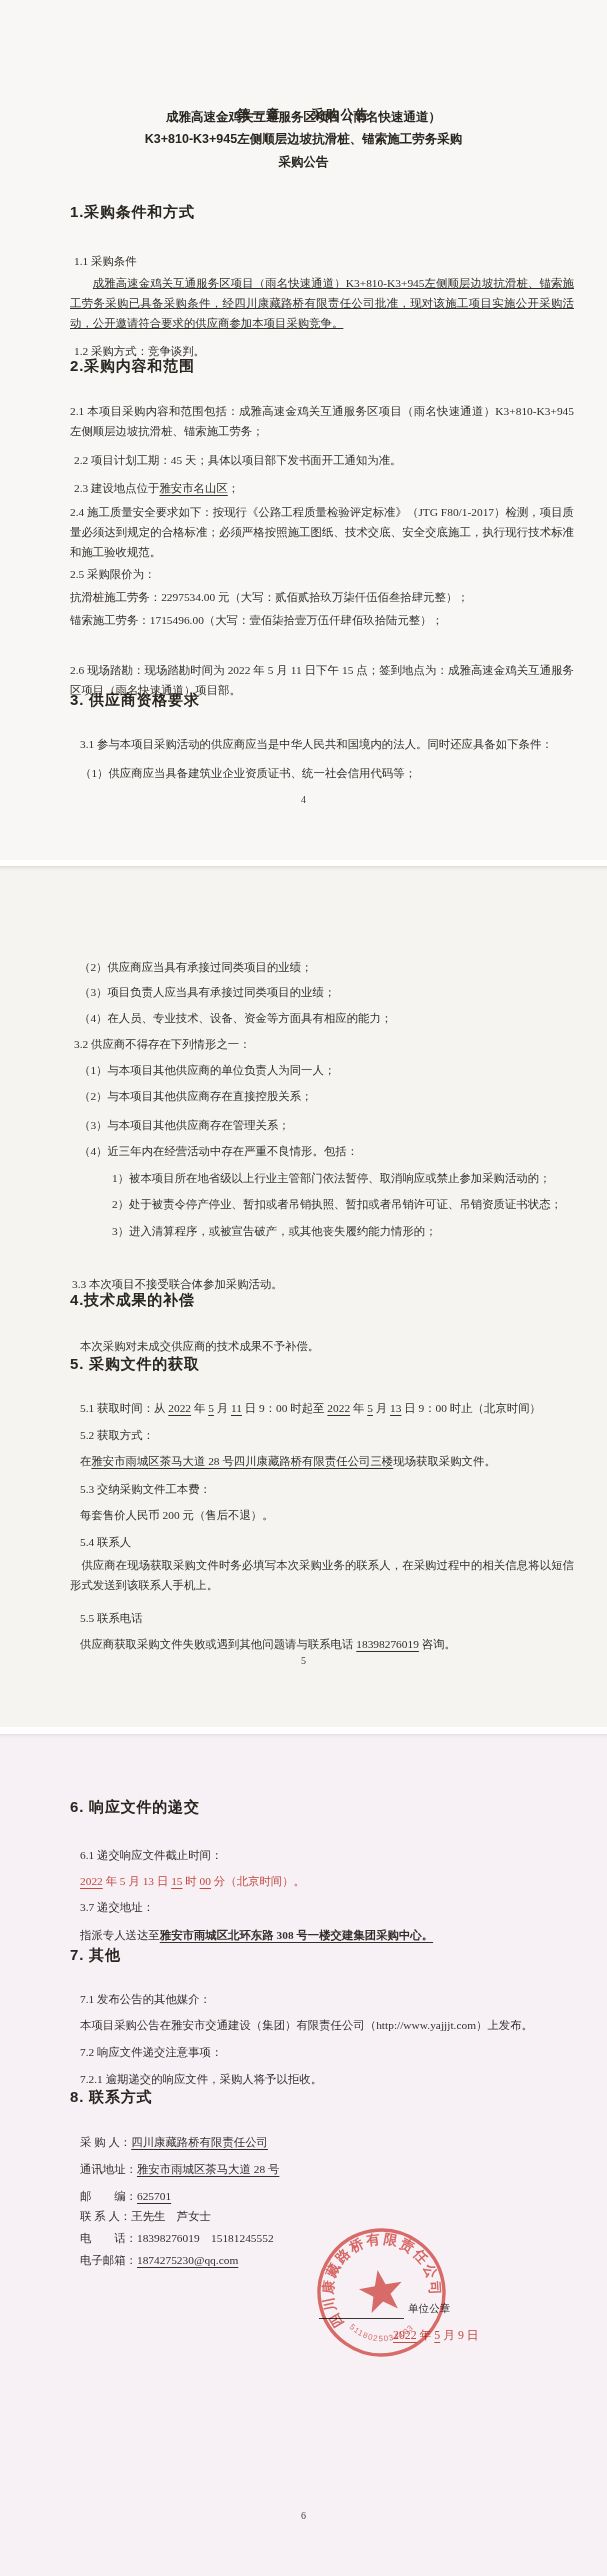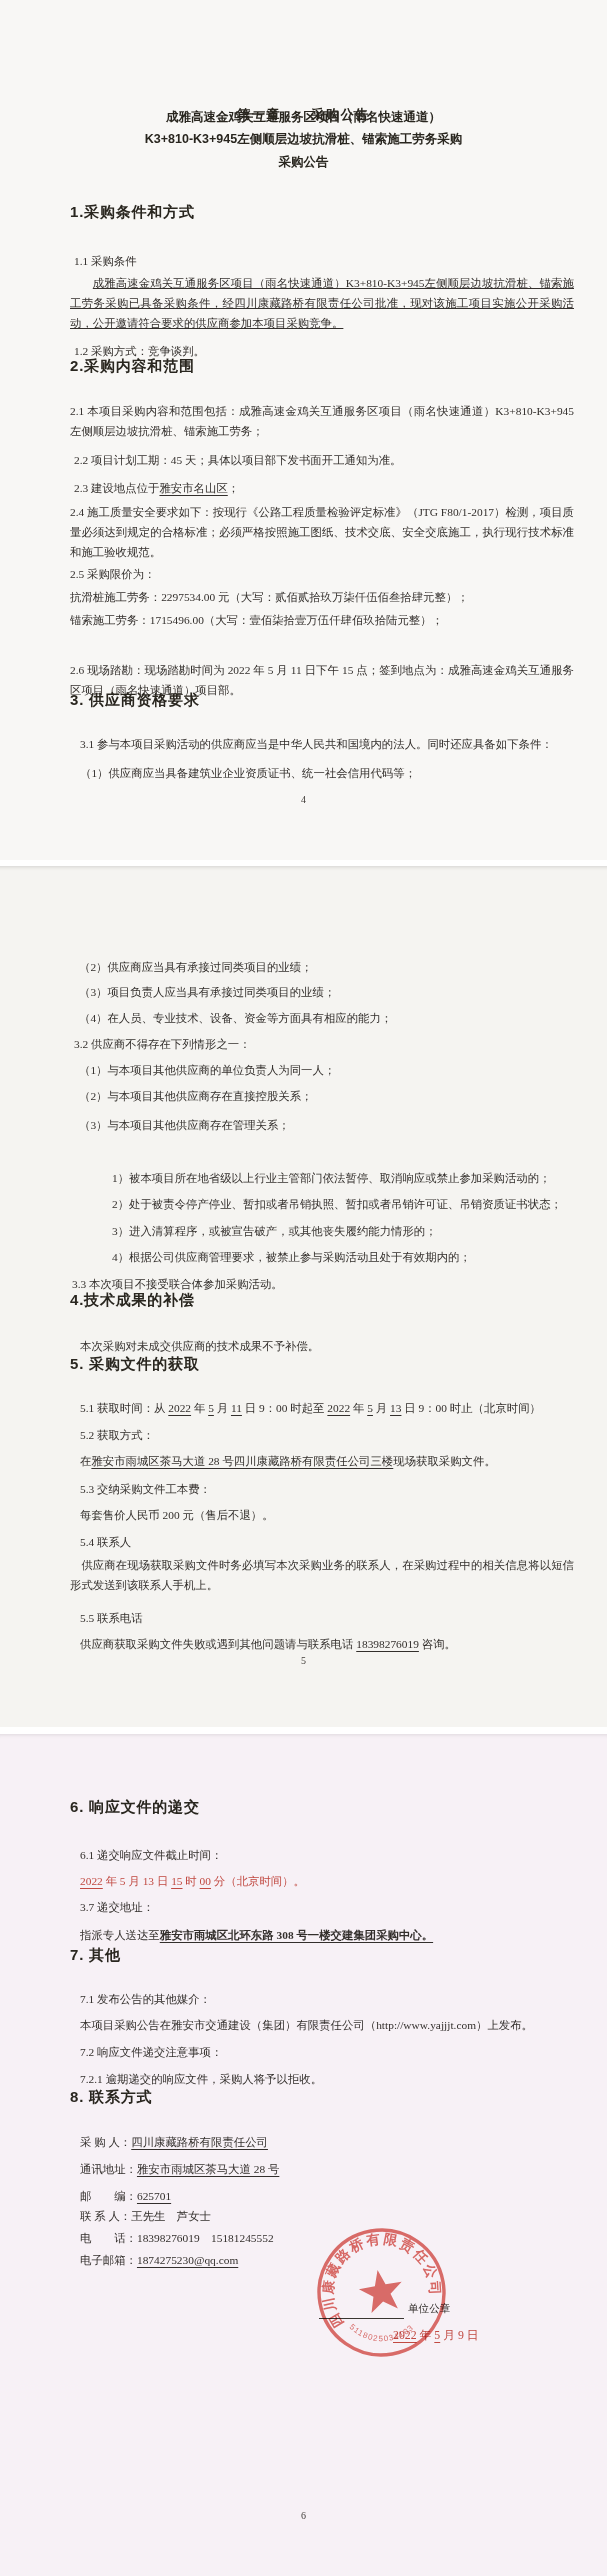--- a/index.html
+++ b/index.html
@@ -74,24 +74,24 @@
 </div>
 
 <div class="page" id="pg2">
   <p class="t" style="top:90px;left:79px">（2）供应商应当具有承接过同类项目的业绩；</p>
   <p class="t" style="top:115px;left:79px">（3）项目负责人应当具有承接过同类项目的业绩；</p>
   <p class="t" style="top:141px;left:79px">（4）在人员、专业技术、设备、资金等方面具有相应的能力；</p>
   <p class="t" style="top:167px;left:74px">3.2 供应商不得存在下列情形之一：</p>
   <p class="t" style="top:193px;left:79px">（1）与本项目其他供应商的单位负责人为同一人；</p>
   <p class="t" style="top:219px;left:79px">（2）与本项目其他供应商存在直接控股关系；</p>
   <p class="t" style="top:248px;left:79px">（3）与本项目其他供应商存在管理关系；</p>
+  <p class="t" style="top:274px;left:79px">（4）近三年内在经营活动中存在严重不良情形。包括：</p>
   <p class="t" style="top:301px;left:112px">1）被本项目所在地省级以上行业主管部门依法暂停、取消响应或禁止参加采购活动的；</p>
   <p class="t" style="top:327px;left:112px">2）处于被责令停产停业、暂扣或者吊销执照、暂扣或者吊销许可证、吊销资质证书状态；</p>
   <p class="t" style="top:354px;left:112px">3）进入清算程序，或被宣告破产，或其他丧失履约能力情形的；</p>
-  <p class="t" style="top:380px;left:112px">4）根据公司供应商管理要求，被禁止参与采购活动且处于有效期内的；</p>
   <p class="t" style="top:407px;left:72px">3.3 本次项目不接受联合体参加采购活动。</p>
 
   <p class="hd" style="top:425px;left:70px">4.技术成果的补偿</p>
   <p class="t" style="top:469px;left:80px">本次采购对未成交供应商的技术成果不予补偿。</p>
 
   <p class="hd" style="top:489px;left:70px">5. 采购文件的获取</p>
   <p class="t" style="top:531px;left:80px"><span>5.1 获取时间：从 </span><span class="u">2022</span><span> 年 </span><span class="u">5</span><span> 月 </span><span class="u">11</span><span> 日 9：00 时起至 </span><span class="u">2022</span><span> 年 </span><span class="u">5</span><span> 月 </span><span class="u">13</span><span> 日 9：00 时止（北京时间）</span></p>
   <p class="t" style="top:558px;left:80px">5.2 获取方式：</p>
   <p class="t" style="top:584px;left:80px"><span>在</span><span class="u">雅安市雨城区茶马大道 28 号四川康藏路桥有限责任公司三楼</span><span>现场获取采购文件。</span></p>
   <p class="t" style="top:612px;left:80px">5.3 交纳采购文件工本费：</p>

